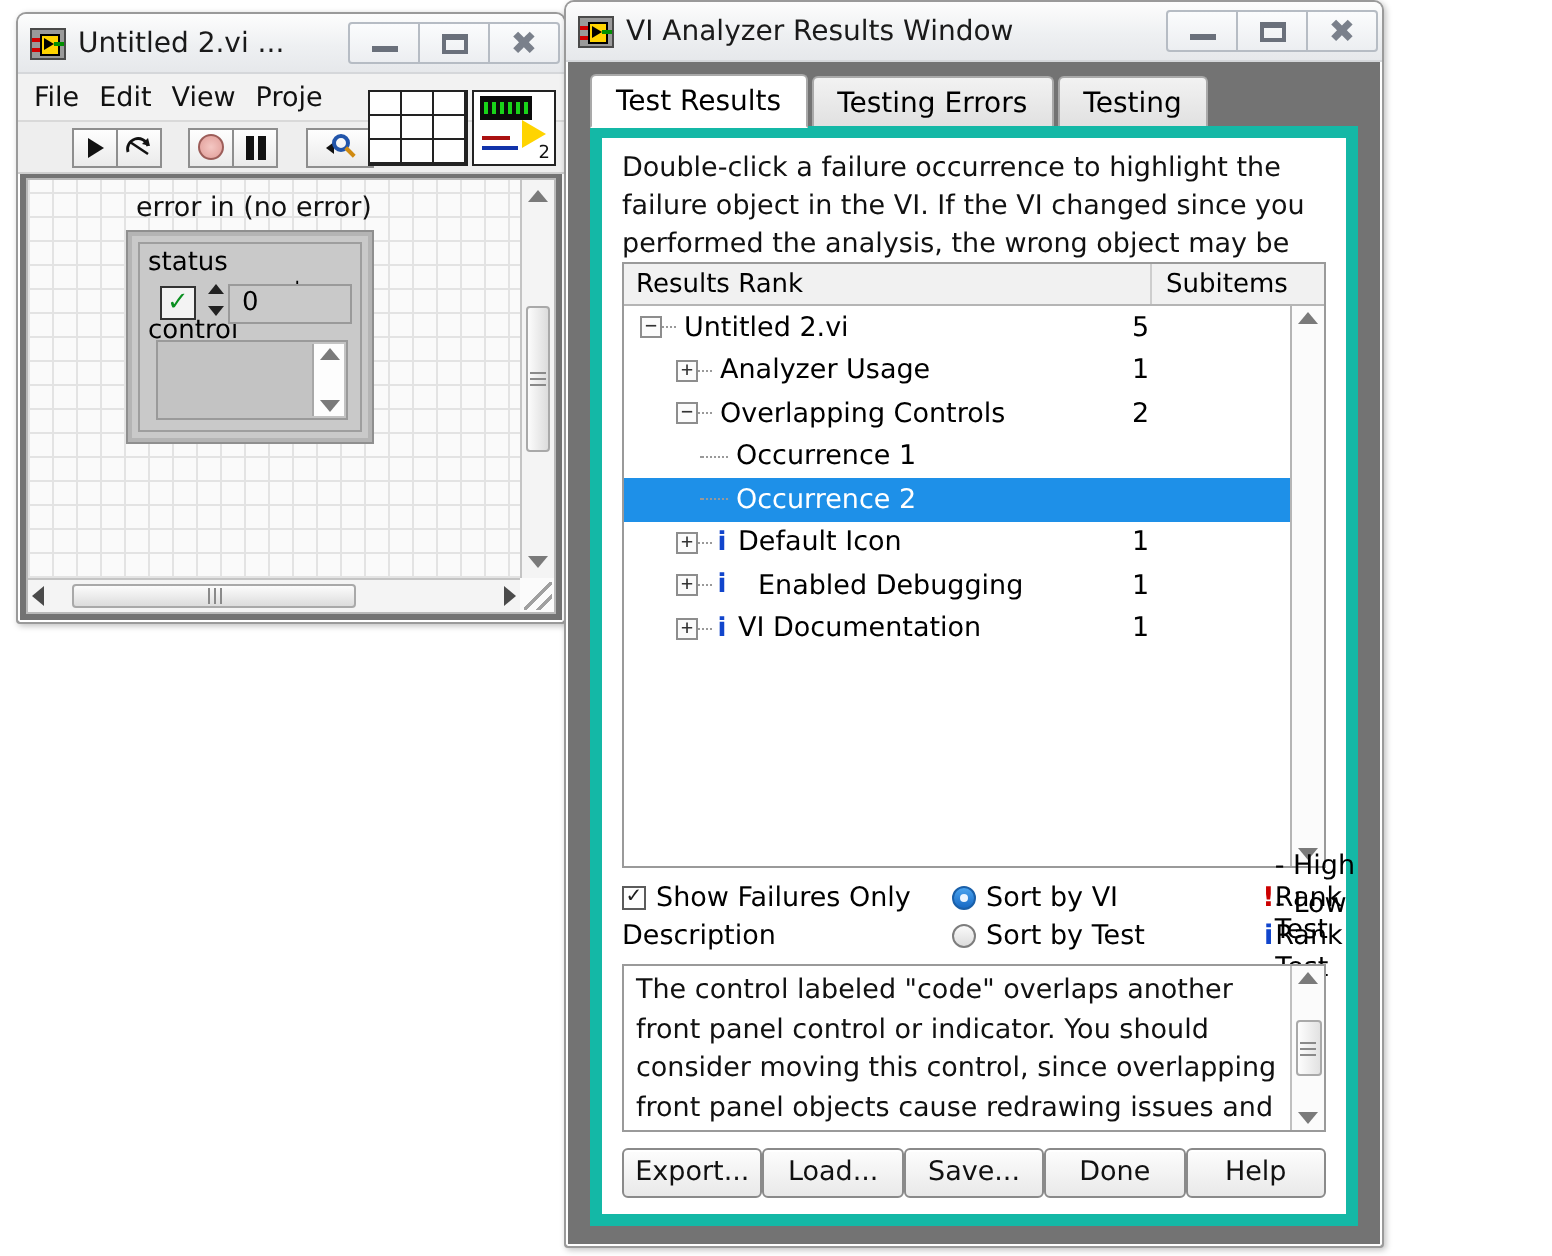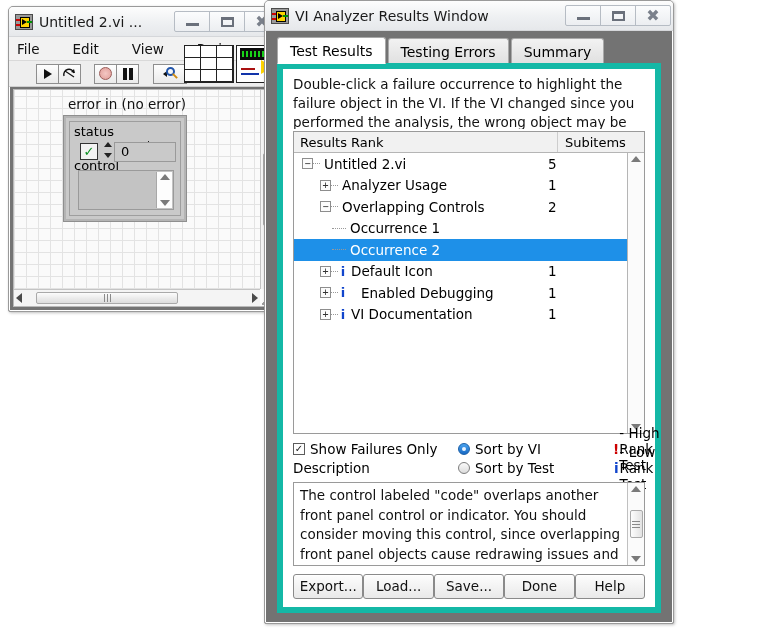--- a/index.html
+++ b/index.html
@@ -75,21 +75,21 @@
     position:absolute; right:0px; top:6px; width:5px; height:2px; background:#009000;
   }
 
   
   #vi-window { left:8px; top:6px; width:275px; height:306px; }
 
   .menubar {
     height:24px; display:flex; align-items:center;
     background:#f2f2f2;
     border-bottom:1px solid #d9d9d9;
-    padding-left:8px; gap:33px;
+    padding-left:8px; gap:10px;
     position:relative;
   }
   .menu-item { font-size:13.5px; color:#111; cursor:default; }
 
   .toolbar {
     height:26px; display:flex; align-items:center;
     background:#eeeeee;
     border-bottom:1px solid #cfcfcf;
     padding-left:28px; gap:3px; position:relative;
   }
@@ -215,21 +215,21 @@
   .grip-v { width:7px;height:8px;
     background:repeating-linear-gradient(90deg,#8a8a8a 0 1px,transparent 1px 3px); }
   .resize-grip {
     position:absolute; right:1px; bottom:1px; width:14px; height:14px;
     background:
       linear-gradient(135deg,transparent 45%,#a0a0a0 45% 55%,transparent 55%),
       linear-gradient(135deg,transparent 70%,#a0a0a0 70% 80%,transparent 80%);
   }
 
   
-  #analyzer-window { left:264px; top:0px; width:410px; height:624px; }
+  #analyzer-window { left:282px; top:0px; width:410px; height:624px; }
 
   .tabstrip {
     position:absolute; left:12px; top:36px; right:12px; height:27px;
     display:flex; align-items:flex-end;
   }
   .tab {
     height:26px; padding:0 12px;
     display:flex; align-items:center;
     font-size:14px;
     background:linear-gradient(#f2f2f2,#e0e0e0);
@@ -505,21 +505,21 @@
         </span>
       <span class="win-btn">
           <span class="glyph-close">✖</span>
         </span>
     </span>
   </div>
 
   <div class="tabstrip">
     <span class="tab active">Test Results</span>
     <span class="tab">Testing Errors</span>
-    <span class="tab">Summary</span>
+    <span class="tab">Testing</span>
   </div>
 
   <div class="tabbody">
 
     <div class="hint">Double-click a failure occurrence to highlight the failure object in the VI.  If the VI changed since you performed the analysis, the wrong object may be highlighted.</div>
 
     <div class="results-box">
       <div class="res-header">
         <span class="h-main">Results Rank</span>
         <span class="h-sub">Subitems</span>

